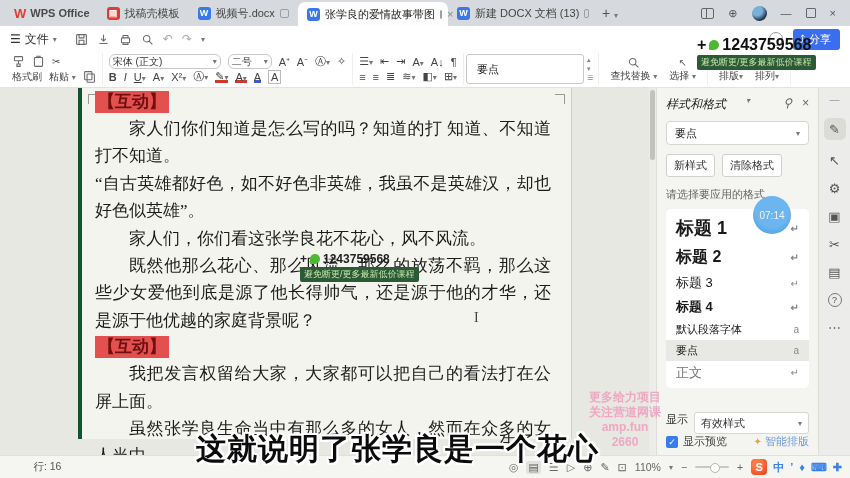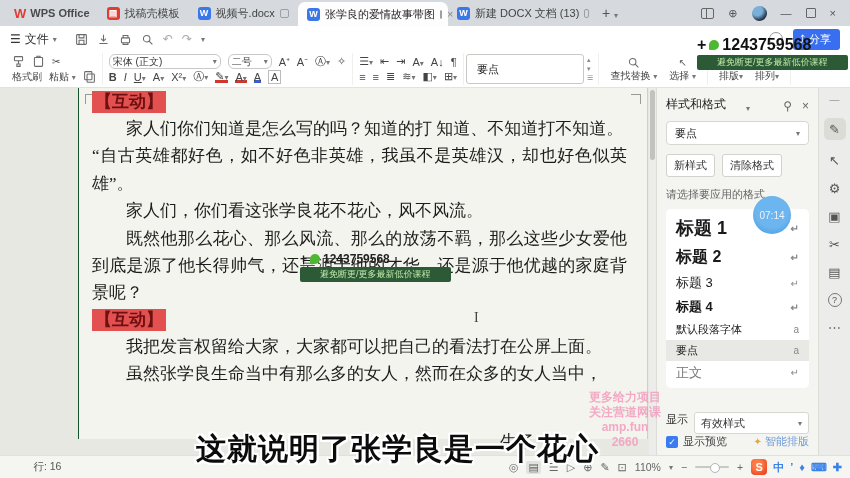--- a/index.html
+++ b/index.html
@@ -56,47 +56,47 @@
   .stackbtn { display:flex; flex-direction:column; align-items:center; justify-content:space-between; padding:1px 5px; }
   .stackbtn .ic { height:14px; display:flex; align-items:center; color:#555; }
   .stackbtn .tx { font-size:10px; color:#444; white-space:nowrap; }
 
   
   .wm-top { position:absolute; left:697px; top:36px; z-index:40; text-align:left; }
   .wm-top .num { font-size:16px; color:#111; font-weight:bold; display:flex; align-items:center; gap:3px; }
   .wm-mid { position:absolute; left:300px; top:252px; z-index:30; }
   .wm-mid .num { font-size:12px; color:#222; font-weight:bold; display:flex; align-items:center; gap:3px; }
   .greendot { width:10px; height:10px; background:#4fb832; border-radius:50% 50% 50% 10%; display:inline-block; }
-  .wm-badge { background:#2d5a36; color:#bfe6a8; font-size:9px; padding:1px 20px; border-radius:2px; display:inline-block; margin-top:1px; white-space:nowrap; }
+  .wm-badge { background:#2d5a36; color:#bfe6a8; font-size:9px; padding:1px 4px; border-radius:2px; display:inline-block; margin-top:1px; white-space:nowrap; }
   .pinkwm { position:absolute; left:577px; top:390px; width:96px; text-align:center; color:rgba(242,150,188,.8); font-size:12px; font-weight:bold; line-height:15px; z-index:5; }
   .subtitle { position:absolute; left:196px; top:429px; z-index:60; font-size:30px; font-weight:900; color:#0b0b0b; letter-spacing:1px; white-space:nowrap;
     text-shadow:-2px -2px 0 #fff,2px -2px 0 #fff,-2px 2px 0 #fff,2px 2px 0 #fff,0 -2px 0 #fff,0 2px 0 #fff,-2px 0 0 #fff,2px 0 0 #fff; }
   .fragment { position:absolute; left:500px; top:430px; z-index:4; font-family:"Liberation Serif", serif; font-size:17px; color:#222; }
   .tstamp { position:absolute; left:753px; top:196px; width:38px; height:38px; border-radius:50%; z-index:45;
     background:radial-gradient(circle at 50% 40%, #6cb5ee 0 55%, #3f97e0 100%); color:#eaf4ff; font-size:10px; display:flex; align-items:center; justify-content:center; }
   .caret-i { position:absolute; left:474px; top:310px; z-index:3; font-family:"Liberation Serif", serif; font-size:14px; color:#444; }
 
   
   .main { display:flex; height:367px; }
   .docarea { position:relative; width:656px; background:#e7e8e2; overflow:hidden; }
-  .page { position:absolute; left:78px; top:0; bottom:16px; width:570px; background:#f4f4ee; border-left:1px solid #14532d; border-right:1px solid #cfcfc8; }
+  .page { position:absolute; left:78px; top:0; bottom:16px; width:494px; background:#f4f4ee; border-left:4px solid #14532d; border-right:1px solid #cfcfc8; }
   .cropmark { position:absolute; top:6px; width:10px; height:10px; border-top:1px solid #9a9a94; }
   .cm-l { left:6px;  border-left:1px solid #9a9a94; }
   .cm-r { right:6px; border-right:1px solid #9a9a94; }
   .doccontent { position:absolute; left:13px; right:20px; top:1px; font-family:"Liberation Serif", serif; font-size:17px; line-height:27.4px; color:#1c1c1c; text-align:justify; }
   .doccontent p { text-indent:2em; }
   .doccontent p.noindent { text-indent:0; }
   .redtag { display:inline-block; background:#e25050; color:#6d1010; font-weight:bold; padding:0 3px; line-height:22px; }
   .tagline { line-height:26px; }
   .vscroll { position:absolute; right:0; top:0; bottom:0; width:7px; background:#ececea; }
   .vthumb { position:absolute; top:2px; left:1px; width:5px; height:70px; background:#c2c2bf; border-radius:3px; }
 
   
   .sidebar { width:162px; background:#f4f4f1; border-left:1px solid #dedeltda; border-left:1px solid #ddddd8; padding:8px 9px 6px 9px; display:flex; flex-direction:column; font-size:11px; position:relative; }
-  .sb-head { display:flex; align-items:flex-end; gap:20px; color:#222; font-size:12px; margin-bottom:8px; }
+  .sb-head { display:flex; align-items:flex-start; gap:20px; color:#222; font-size:12px; margin-bottom:8px;font-style:italic; }
   .sb-head .sp { margin-left:auto; display:flex; gap:10px; color:#666; }
   .sb-select { background:#fff; border:1px solid #d7d7d2; border-radius:4px; height:24px; display:flex; align-items:center; justify-content:space-between; padding:0 8px; margin-bottom:9px; color:#222; }
   .sb-btnrow { display:flex; gap:7px; margin-bottom:10px; }
   .sb-btn { background:#fff; border:1px solid #d2d2cd; border-radius:3px; padding:3px 7px; color:#333; font-size:11px; }
   .sb-hint { color:#666; margin-bottom:7px; }
   .stylecard { background:#fff; border-radius:5px; padding:4px 0; }
   .stylerow { display:flex; align-items:center; justify-content:space-between; padding:0 10px; color:#1a1a1a; }
   .stylerow .mk { color:#888; font-size:10px; }
   .st-h1 { font-size:18px; font-weight:bold; height:30px; }
   .st-h2 { font-size:16px; font-weight:bold; height:28px; }

